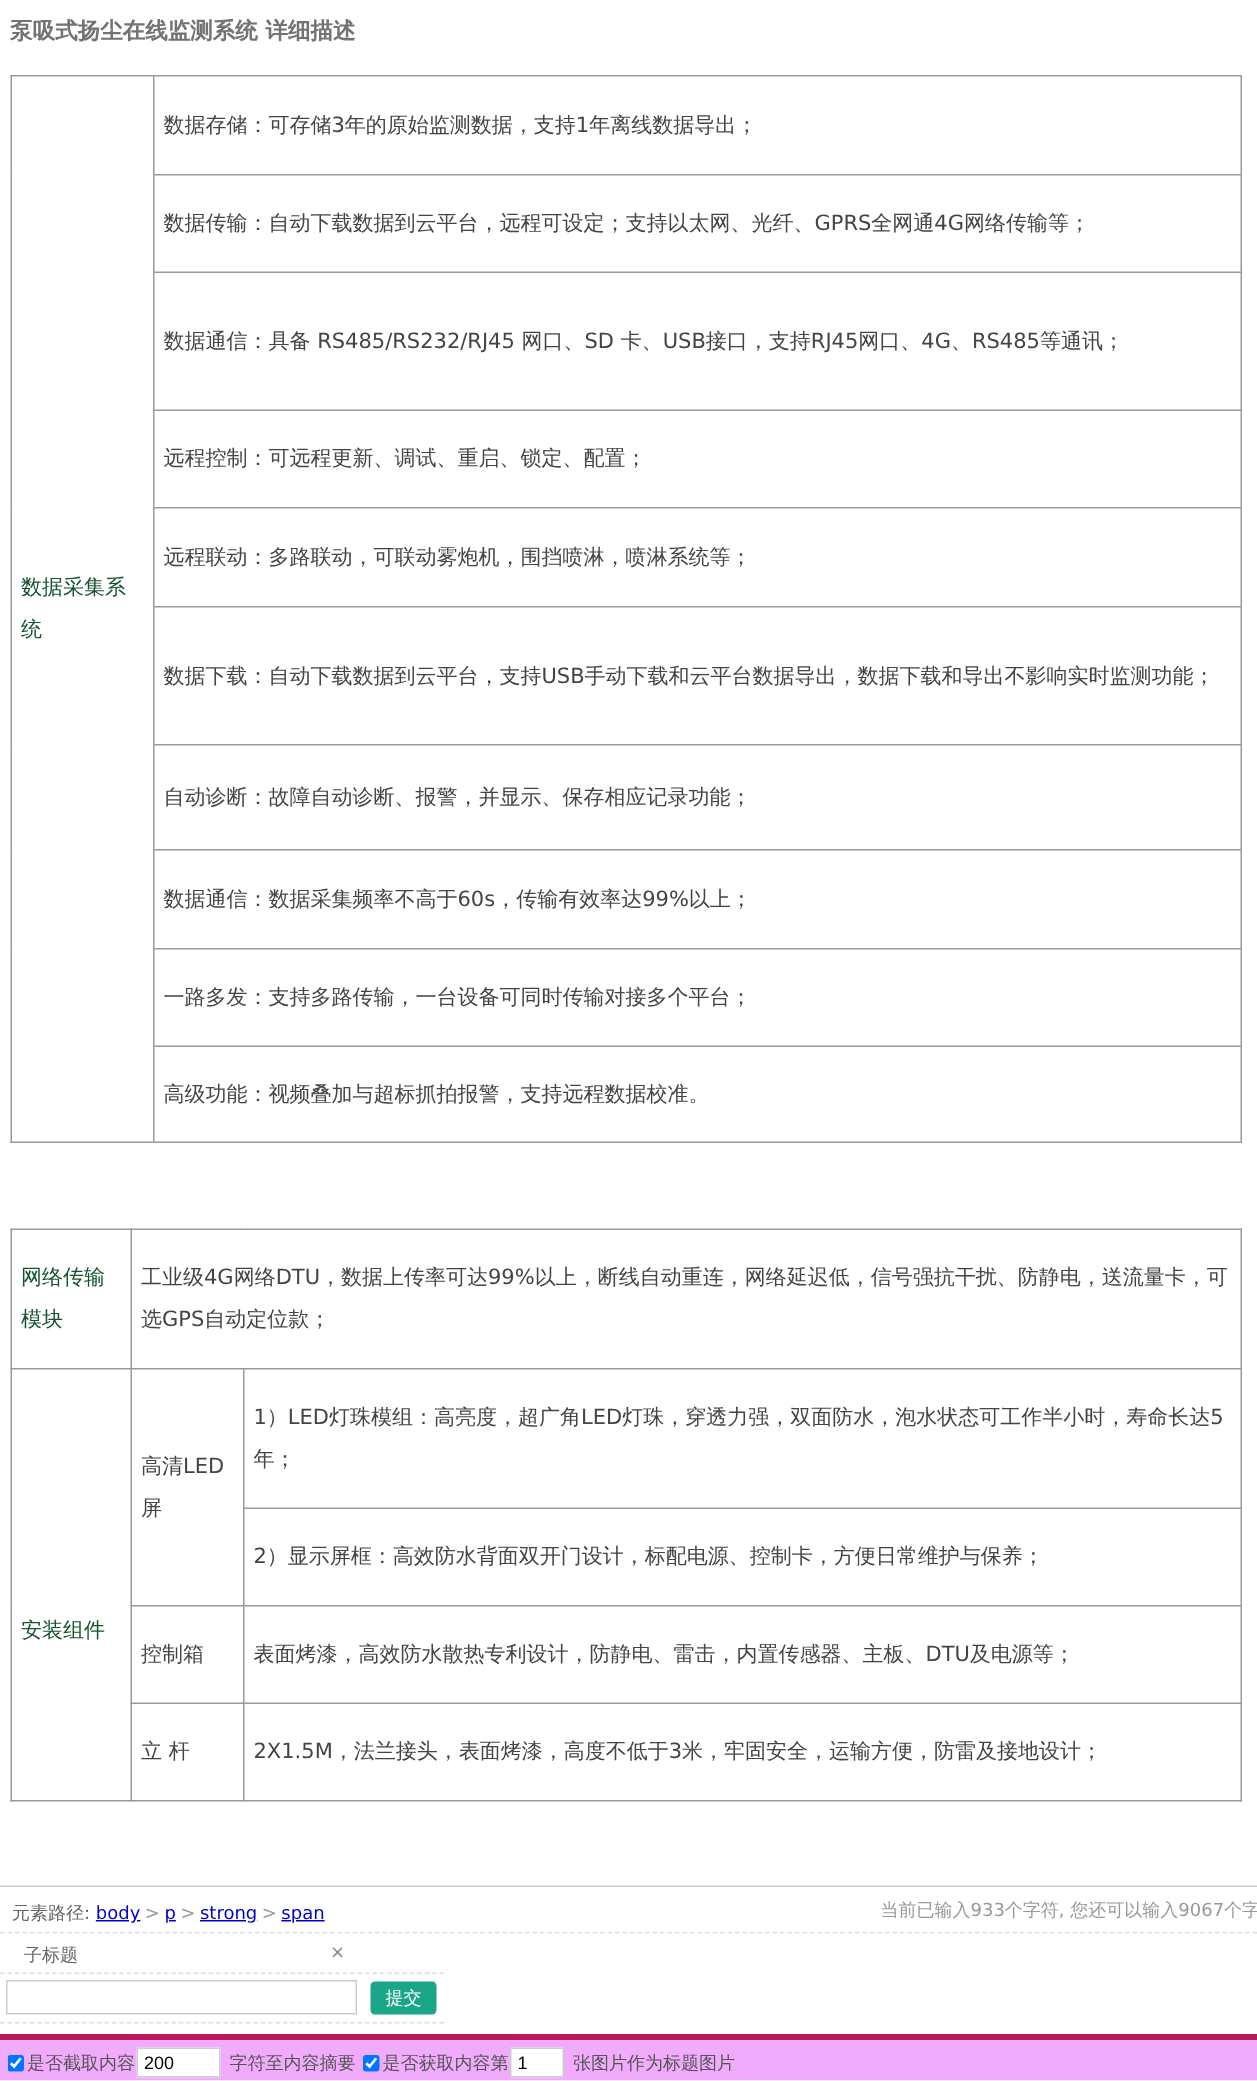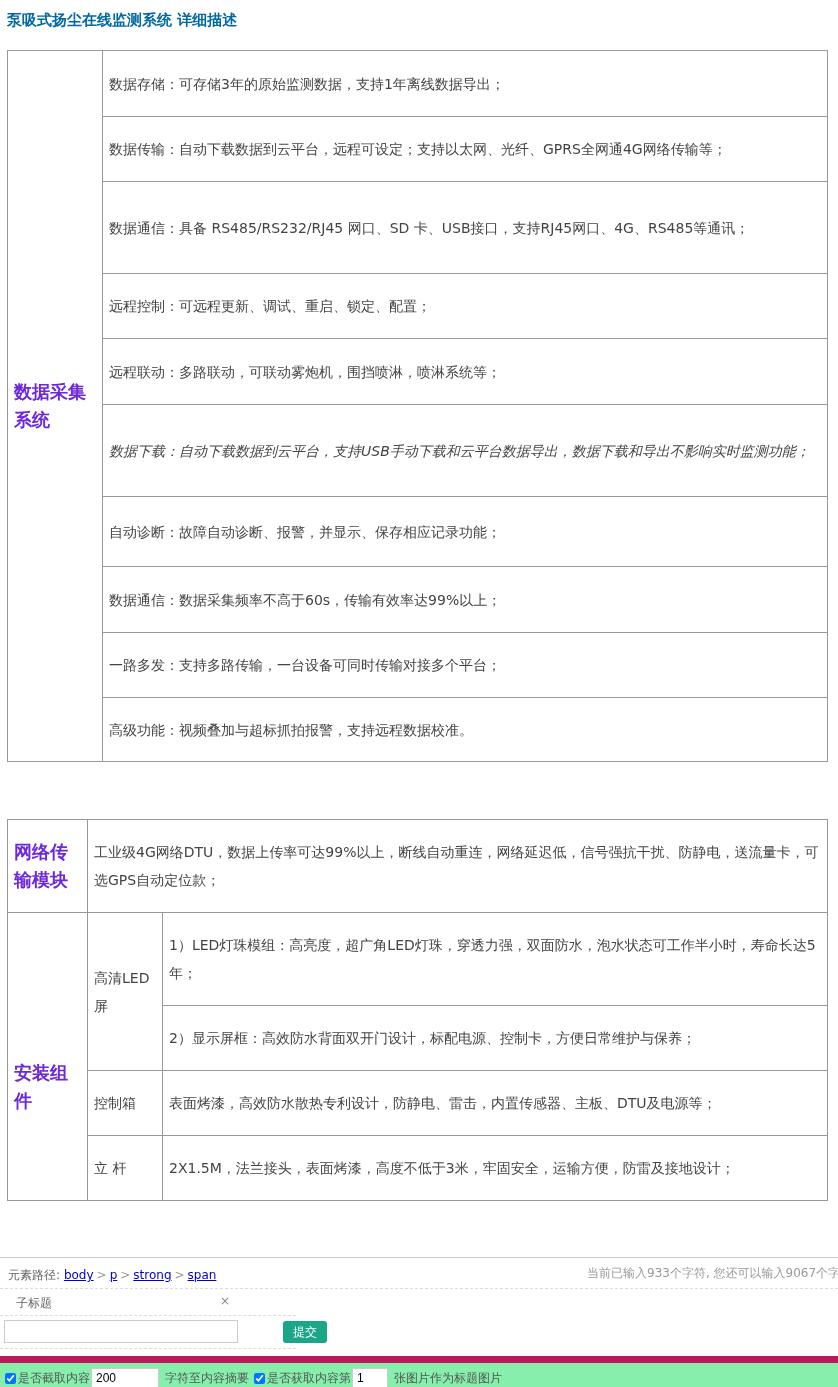--- a/index.html
+++ b/index.html
@@ -1,43 +1,43 @@
 <!DOCTYPE html>
 <html><head>
 <meta charset="utf-8">
 <style>
   html, body { margin: 0; padding: 0; background: #ffffff; }
   body { width: 838px; height: 1387px; position: relative; overflow: hidden;
          font-family: "DejaVu Sans", "Liberation Sans", sans-serif; color: #333; }
-  .page-title { position: absolute; left: 7px; top: 11px; font-size: 15px; font-weight: bold; color: #0369a1; letter-spacing: 0; }
+  .page-title { position: absolute; left: 7px; top: 11px; font-size: 15px; font-weight: bold; color: #737373; letter-spacing: 0; }
   table.spec { position: absolute; border-collapse: collapse; table-layout: fixed; font-size: 14px; color: #444; }
   table.spec td { border: 1px solid #999; padding: 0 6px; vertical-align: middle; line-height: 28px; }
-  table.spec td.head { font-weight: bold; color: #6d28d9; font-size: 18px; }
+  table.spec td.head { font-weight: normal; color: #14532d; font-size: 14px; }
   #t1 { left: 7px; top: 50px; width: 820px; }
   #t2 { left: 7px; top: 819px; width: 820px; border-radius: 14px; }
 
   .editor-footer { position: absolute; left: 0; top: 1257px; width: 838px; height: 130px; }
   .path-bar { position: absolute; left: 0; top: 0; width: 838px; height: 32px; border-top: 1px solid #ccc; border-bottom: 1px dashed #ddd; box-sizing: border-box; font-size: 12px; color: #666; }
   .path-bar .path { position: absolute; left: 8px; top: 9px; white-space: nowrap; }
   .path-bar a { color: #00c; }
   .path-bar .sep { color: #999; margin: 0 3px; }
   .path-bar .counter { position: absolute; left: 587px; top: 7px; color: #999; white-space: nowrap; font-size: 12px; }
 
   .subtitle-box { position: absolute; left: 0; top: 32px; width: 296px; }
   .subtitle-head { height: 26px; border-bottom: 1px dashed #ddd; position: relative; font-size: 12px; color: #666; }
   .subtitle-head .lbl { position: absolute; left: 16px; top: 6px; }
   .subtitle-head .close { position: absolute; left: 220px; top: 5px; color: #888; font-size: 12px; cursor: pointer; }
   .subtitle-row { height: 32px; border-bottom: 1px dashed #ddd; position: relative; }
   .subtitle-row input { position: absolute; left: 4px; top: 4px; width: 234px; height: 23px; box-sizing: border-box; border: 1px solid #ccc; font-size: 12px; padding: 0 4px; }
-  .subtitle-row button { position: absolute; left: 247px; top: 5px; width: 44px; height: 22px; border: none; border-radius: 3px; background: #1ba68a; color: #fff; font-size: 12px; cursor: pointer; padding: 0; font-family: "DejaVu Sans", sans-serif; margin-left: 36px; }
+  .subtitle-row button { position: absolute; left: 247px; top: 5px; width: 44px; height: 22px; border: none; border-radius: 3px; background: #1ba68a; color: #fff; font-size: 12px; cursor: pointer; padding: 0; font-family: "DejaVu Sans", sans-serif; }
 
-  .option-bar { position: absolute; left: 0; top: 99px; width: 838px; height: 31px; background: #86efac; border-top: 7px solid #be185d; box-sizing: border-box; font-size: 12px; color: #555; }
+  .option-bar { position: absolute; left: 0; top: 99px; width: 838px; height: 31px; background: #f0abfc; border-top: 4px solid #be185d; box-sizing: border-box; font-size: 12px; color: #555; }
   .option-bar .inner { position: absolute; left: 4px; top: 5px; display: flex; align-items: center; white-space: nowrap; }
   .option-bar input[type=checkbox] { width: 11px; height: 11px; margin: 0 2px 0 1px; }
-  .option-bar input[type=text] { width: 68px; height: 20px; box-sizing: border-box; border: 1px solid #ccc; font-size: 12px; padding: 0 4px; margin: 0 6px 0 1px; background: #fff; }
+  .option-bar input[type=text] { width: 56px; height: 20px; box-sizing: border-box; border: 1px solid #ccc; font-size: 12px; padding: 0 4px; margin: 0 6px 0 1px; background: #fff; }
   .option-bar .txt2 { margin-right: 4px; }
   .option-bar input.small { width: 36px; }
 </style>
 </head>
 <body>
 
 <div class="page-title">泵吸式扬尘在线监测系统  详细描述</div>
 
 <table class="spec" id="t1">
   <colgroup>
@@ -54,21 +54,21 @@
       </tr>
       <tr style="height: 92px;">
         <td>数据通信：具备 RS485/RS232/RJ45 网口、SD 卡、USB接口，支持RJ45网口、4G、RS485等通讯；</td>
       </tr>
       <tr style="height: 65px;">
         <td>远程控制：可远程更新、调试、重启、锁定、配置；</td>
       </tr>
       <tr style="height: 66px;">
         <td>远程联动：多路联动，可联动雾炮机，围挡喷淋，喷淋系统等；</td>
       </tr>
-      <tr style="height: 92px; font-style: italic;">
+      <tr style="height: 92px;">
         <td>数据下载：自动下载数据到云平台，支持USB手动下载和云平台数据导出，数据下载和导出不影响实时监测功能；</td>
       </tr>
       <tr style="height: 70px;">
         <td>自动诊断：故障自动诊断、报警，并显示、保存相应记录功能；</td>
       </tr>
       <tr style="height: 66px;">
         <td>数据通信：数据采集频率不高于60s，传输有效率达99%以上；</td>
       </tr>
       <tr style="height: 65px;">
         <td>一路多发：支持多路传输，一台设备可同时传输对接多个平台；</td>

